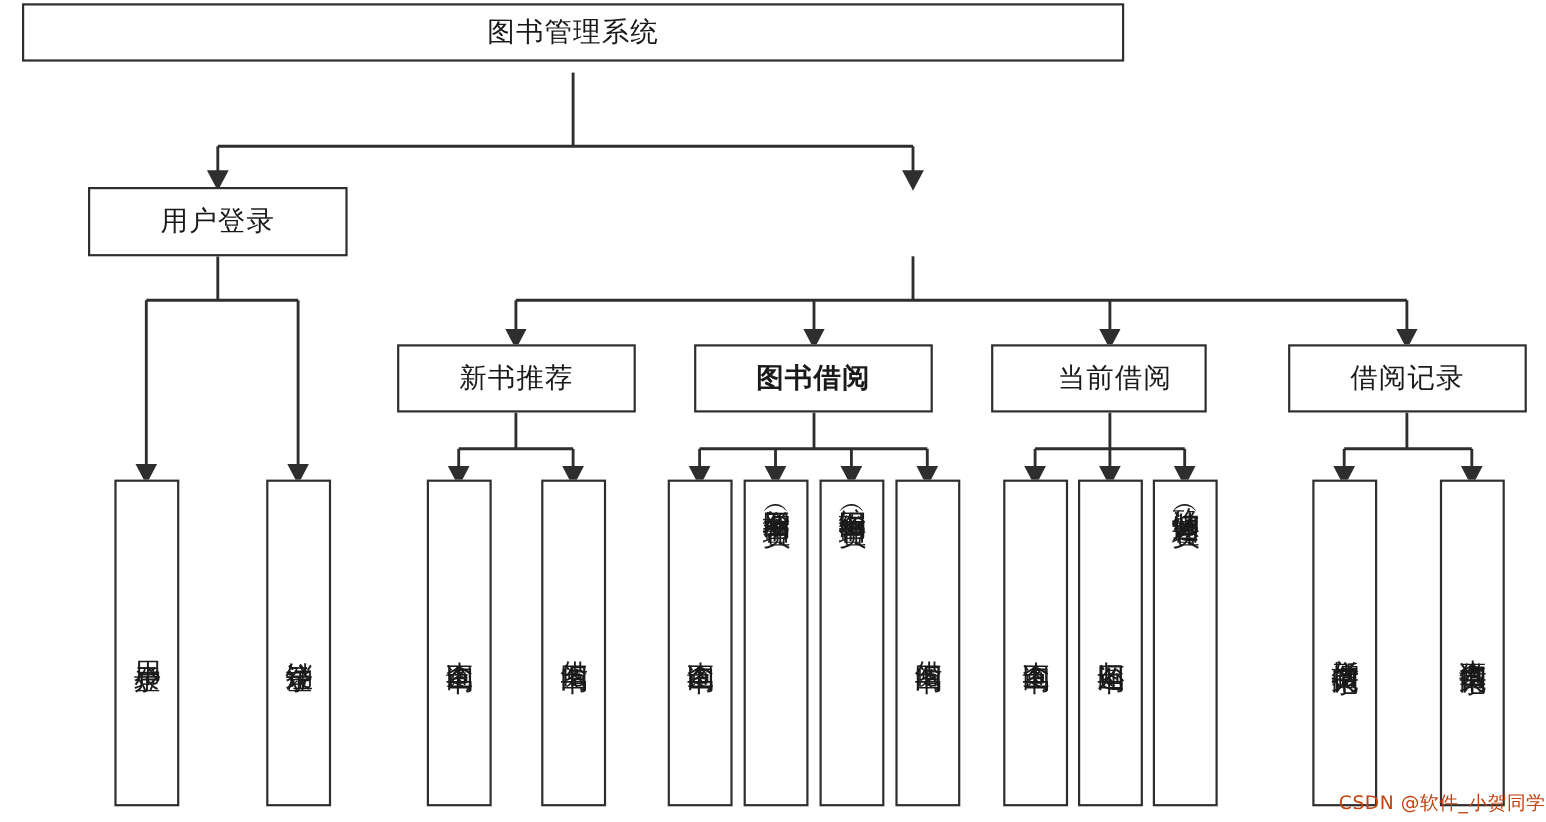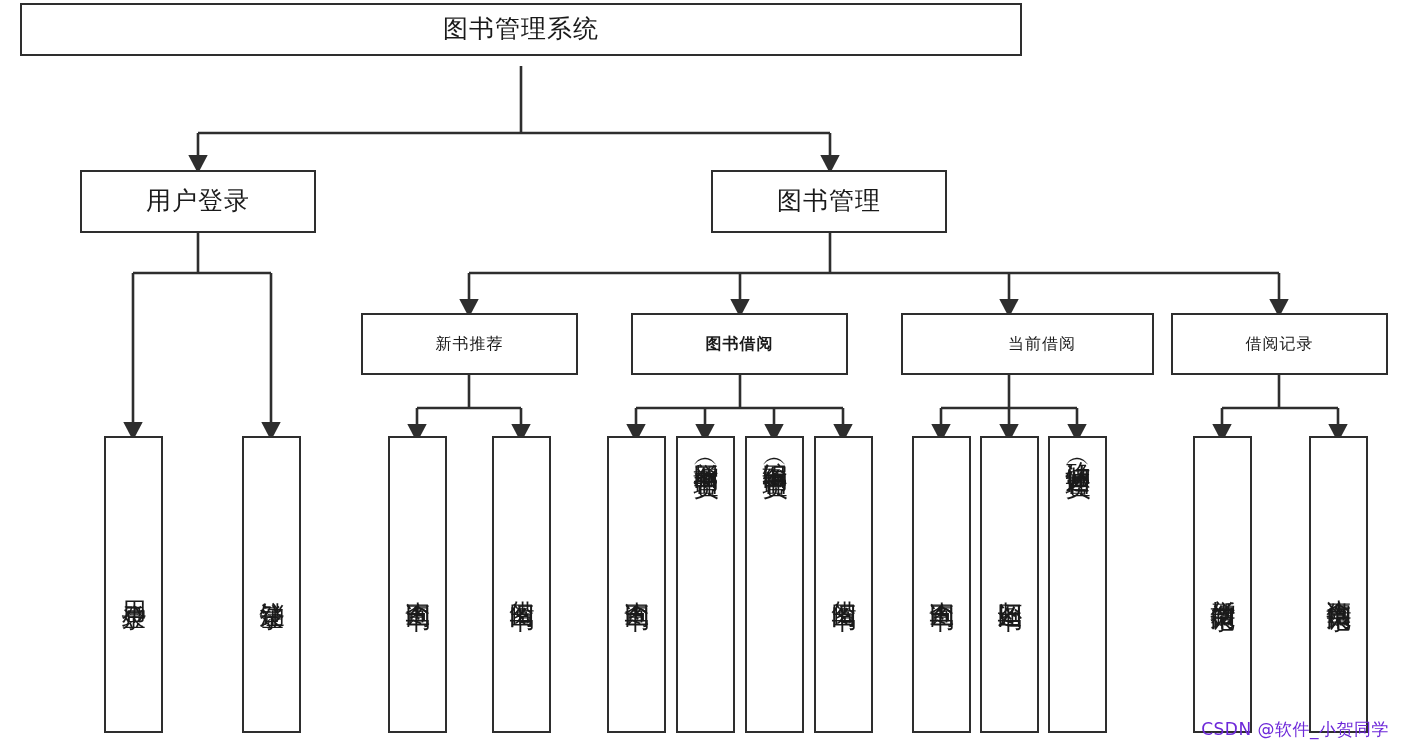--- a/index.html
+++ b/index.html
@@ -38,45 +38,45 @@
     color: #1a1a1a;
   }
   .node .label {
     font-size: 25px;
     line-height: 1.15;
     letter-spacing: 1px;
     white-space: nowrap;
   }
   .node.root .label { font-size: 25px; }
   .node.level2 .label { font-size: 25px; }
-  .node.level3 .label { font-size: 16px; }
+  .node.level3 .label { font-size: 25px; }
 
   .node.leaf {
     align-items: flex-start;
     justify-content: center;
     padding-top: 4px;
   }
   .node.leaf .label {
     writing-mode: vertical-rl;
     text-orientation: upright;
     font-size: 25px;
     line-height: 1.28;
     letter-spacing: 2px;
     white-space: nowrap;
     text-align: left;
   }
   
   .node.leaf.mid { align-items: center; padding-top: 0; }
 
   .watermark {
     position: absolute;
-    right: 16px;
+    right: 0;
     bottom: 6px;
     font-size: 17px;
-    color: #6d28d9;
+    color: #c2410c;
     letter-spacing: 0.5px;
     white-space: nowrap;
     font-family: "DejaVu Sans", "Liberation Sans", sans-serif;
   }
 </style>
 </head>
 <body>
 
 <div id="canvas">
 
@@ -130,31 +130,28 @@
     </g>
   </svg>
 
   <div class="node root" style="left:20px; top:3px; width:1002px; height:53px;">
     <span class="label">图书管理系统</span>
   </div>
 
   <div class="node level2" style="left:80px; top:170px; width:236px; height:63px;">
     <span class="label">用户登录</span>
   </div>
-  <div class="node level2" style="left:711px; top:170px; width:236px; height:63px;">
-    <span class="label">图书管理</span>
-  </div>
 
   <div class="node level3" style="left:361px; top:313px; width:217px; height:62px;">
     <span class="label">新书推荐</span>
   </div>
   <div class="node level3" style="left:631px; top:313px; width:217px; height:62px;font-weight:bold;">
     <span class="label">图书借阅</span>
   </div>
-  <div class="node level3" style="left:901px; top:313px; width:253px; height:62px;padding-left:29px;">
+  <div class="node level3" style="left:901px; top:313px; width:196px; height:62px;padding-left:29px;">
     <span class="label">当前借阅</span>
   </div>
   <div class="node level3" style="left:1171px; top:313px; width:217px; height:62px;justify-content:center;">
     <span class="label">借阅记录</span>
   </div>
 
   <div class="node leaf mid" style="left:104px; top:436px; width:59px; height:297px;">
     <span class="label">用户登录</span>
   </div>
   <div class="node leaf mid" style="left:242px; top:436px; width:59px; height:297px;">

